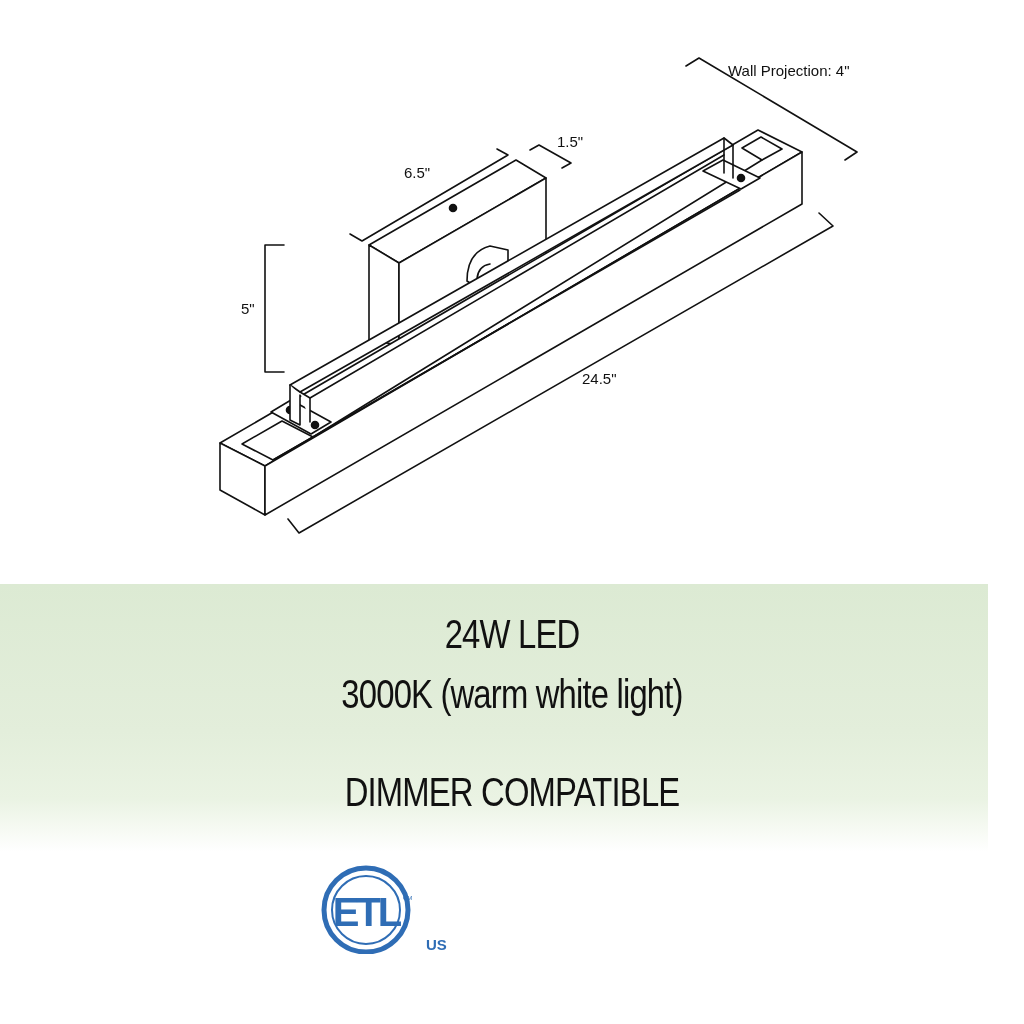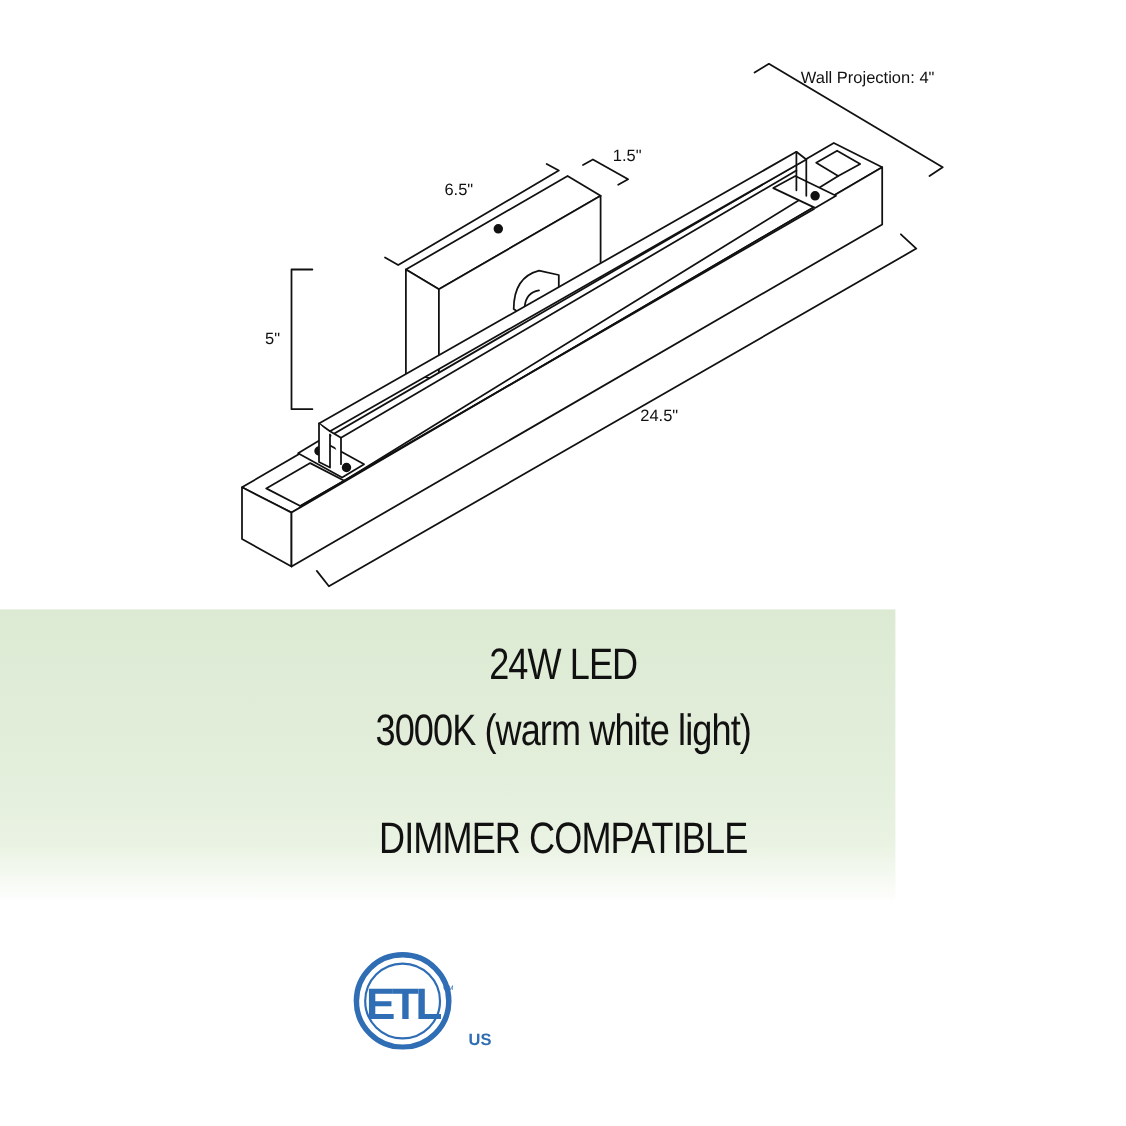--- a/index.html
+++ b/index.html
@@ -9,21 +9,21 @@
       font-family: "Liberation Sans", sans-serif;
       color: #111;
     }
     #drawing { position: absolute; left: 0; top: 0; width: 1024px; height: 560px; }
     #drawing svg { position: absolute; left: 0; top: 0; }
     .dim-label {
       position: absolute; font-family: "Liberation Sans", sans-serif;
       font-size: 15px; color: #111; white-space: nowrap;
     }
     #spec-band {
-      position: absolute; left: 0; top: 554px; width: 814px; height: 268px;
+      position: absolute; left: 0; top: 584px; width: 988px; height: 268px;
       background: linear-gradient(to bottom, #dcead3 0%, #e3eedb 55%, #eaf3e3 80%, #ffffff 100%);
     }
     .spec-line {
       position: absolute; left: 0; width: 1024px; text-align: center;
       font-family: "Liberation Sans", sans-serif;
       font-size: 40px; color: #111; letter-spacing: -1px;
       transform: scaleX(0.82); transform-origin: center;
     }
     #badges { position: absolute; left: 0; top: 850px; width: 1024px; height: 140px; }
     .badge { position: absolute; }

